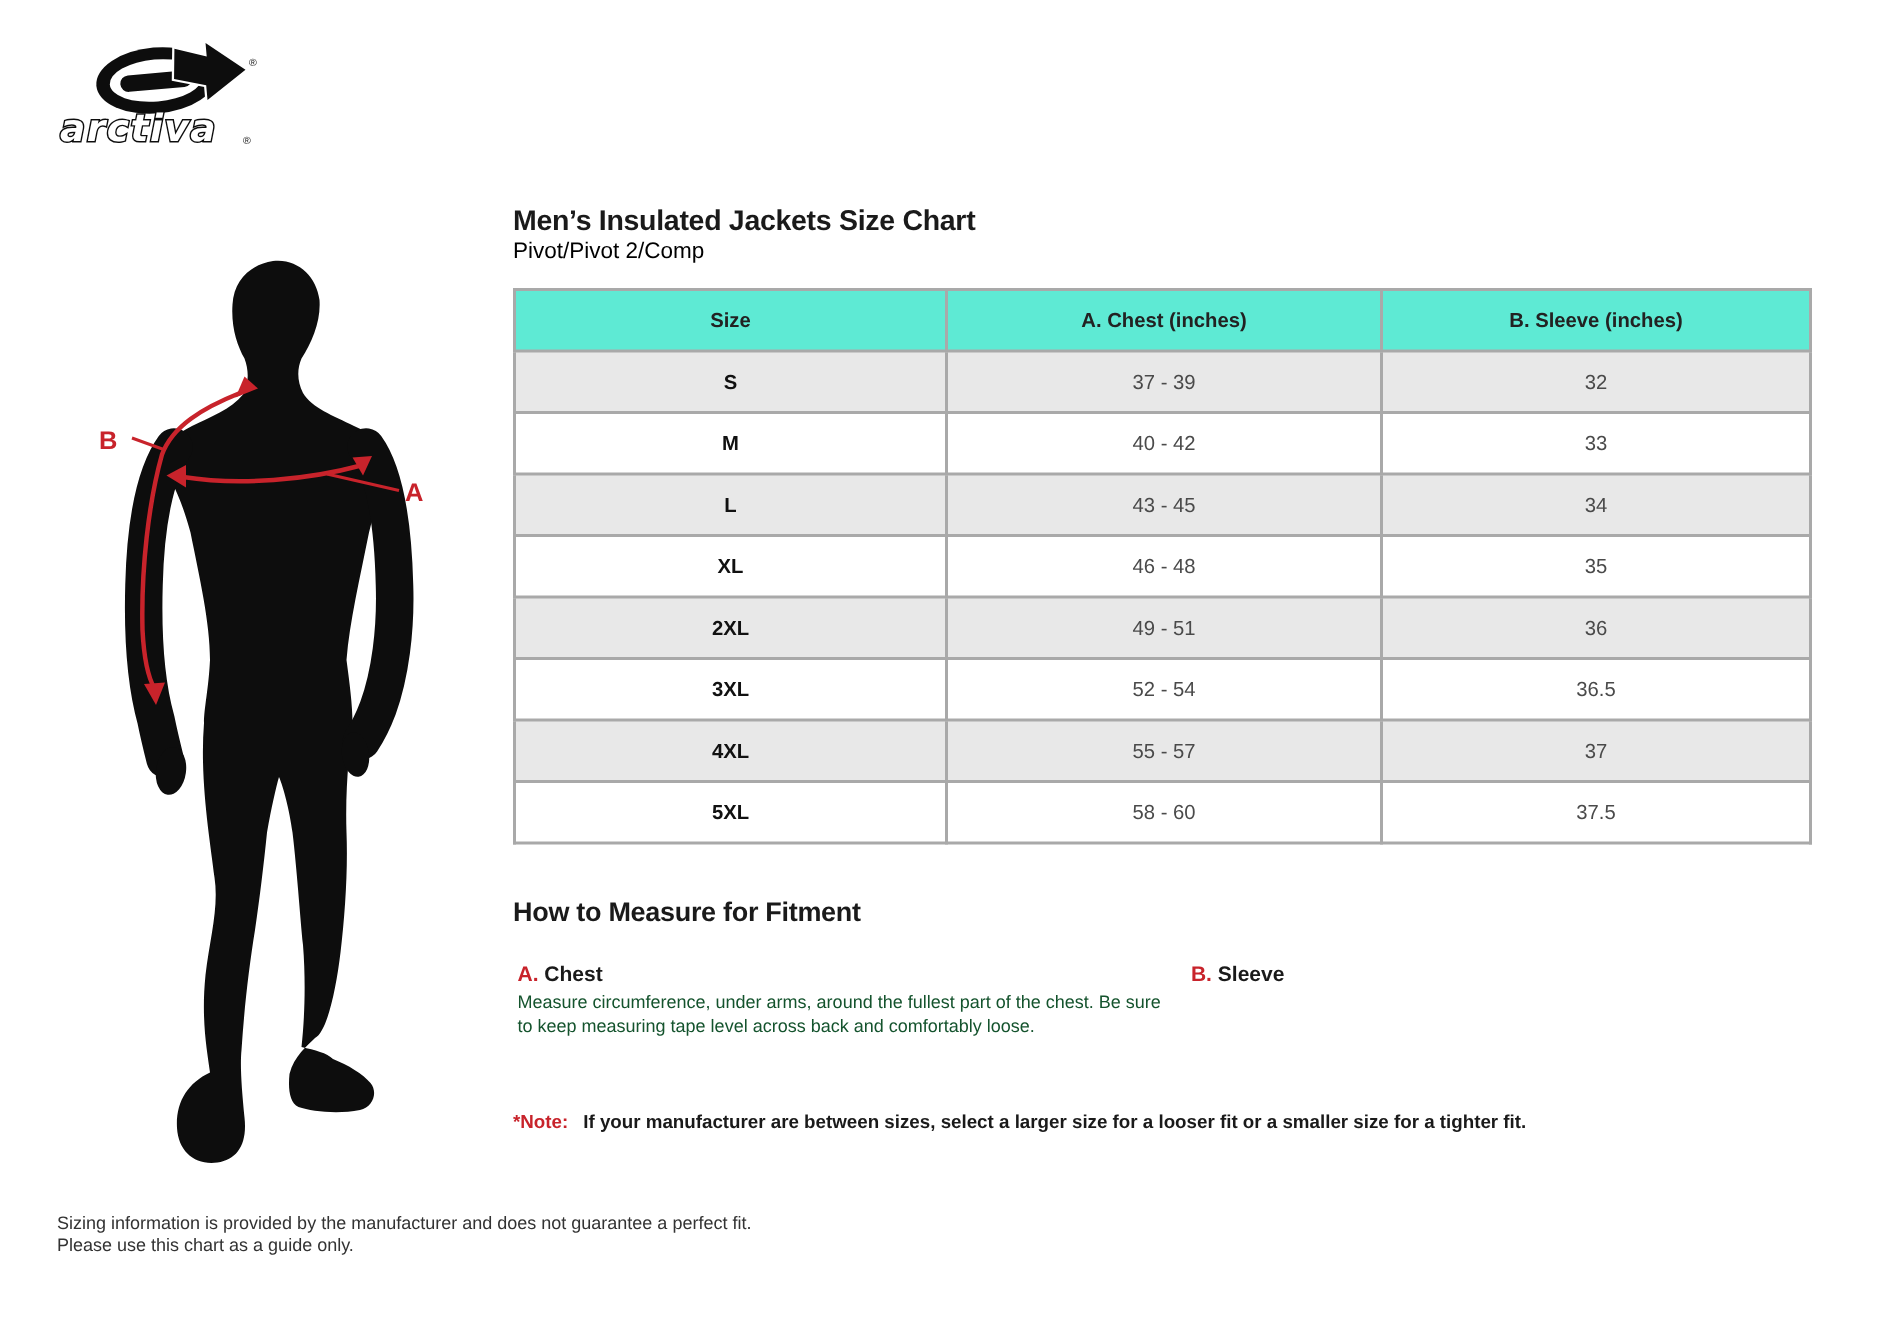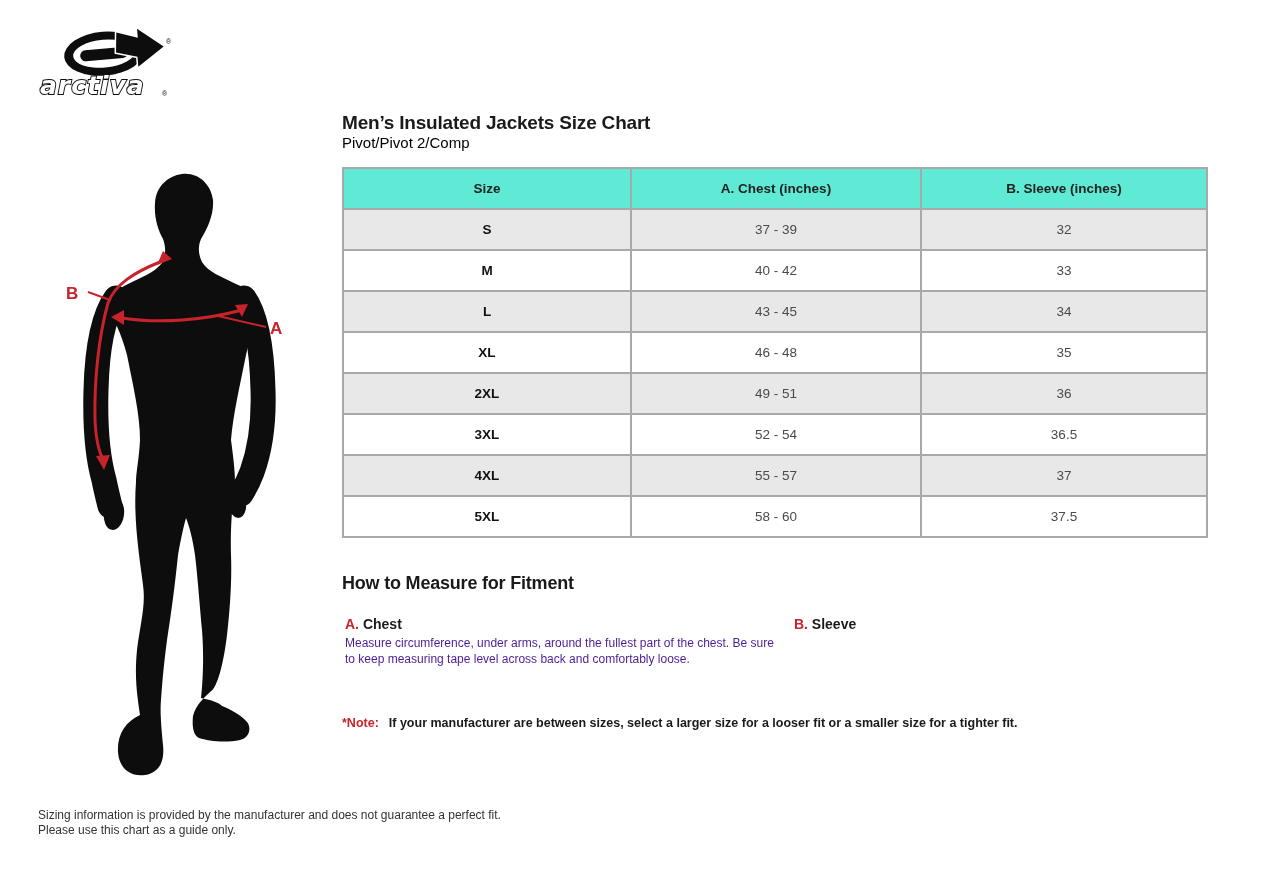--- a/index.html
+++ b/index.html
@@ -4,42 +4,42 @@
 <style>
   * { box-sizing: border-box; margin: 0; padding: 0; }
   html,body { background:#fff; }
   body { font-family:"Liberation Sans", sans-serif; color:#1c1c1c; }
   .page { position:relative; width:1262px; height:890px; background:#fff; overflow:hidden;padding-left:16px; }
 
   .logo { position:absolute; left:38px; top:22px; width:140px; height:80px; }
 
   .figure-wrap { position:absolute; left:55px; top:165px; width:265px; height:630px; }
 
-  .main { position:absolute; left:342px; top:113px; width:866px; }
+  .main { position:absolute; left:342px; top:138px; width:866px; }
   .title { font-size:19px; font-weight:bold; color:#1a1a1a; line-height:20px; letter-spacing:-0.2px; }
   .subtitle { font-size:15px; color:#000000; line-height:20px; }
 
   table.size-chart { border-collapse:collapse; width:866px; margin-top:14px; }
   table.size-chart th, table.size-chart td {
     border:2px solid #a9a9a9; text-align:center; vertical-align:middle; height:41px;
   }
   table.size-chart th { background:#5eead4; font-size:13.5px; font-weight:bold; color:#222; }
   table.size-chart td { font-size:13.5px; color:#4a4a4a; background:#fff; }
   table.size-chart td.size-col { font-weight:bold; color:#111; }
   table.size-chart tr.alt td { background:#e8e8e8; }
   table.size-chart th:nth-child(1), table.size-chart td:nth-child(1) { width:288px; }
   table.size-chart th:nth-child(2), table.size-chart td:nth-child(2) { width:290px; }
 
   .measure-heading { margin-top:34px; font-size:18px; font-weight:bold; color:#1a1a1a; line-height:22px; letter-spacing:-0.2px; }
   .measure-cols { display:flex; margin-top:22px; }
   .measure-col-a { width:440px; margin-left:3px; }
   .measure-col-b { width:415px; margin-left:10px; }
   .measure-label { font-size:14px; font-weight:bold; color:#1a1a1a; line-height:17px; }
   .measure-label .red { color:#c8232b; }
-  .measure-text { margin-top:3px; font-size:12px; color:#4c1d95; line-height:15.5px; }
+  .measure-text { margin-top:3px; font-size:12px; color:#14532d; line-height:15.5px; }
 
   .note-row { margin-top:49px; font-size:12.5px; font-weight:bold; color:#1a1a1a; }
   .note-label { color:#c8232b; margin-right:10px; }
 
   .footer { position:absolute; left:38px; top:808px; font-size:12px; color:#333; line-height:15px; }
 </style>
 </head>
 <body>
 
 <div class="page">

